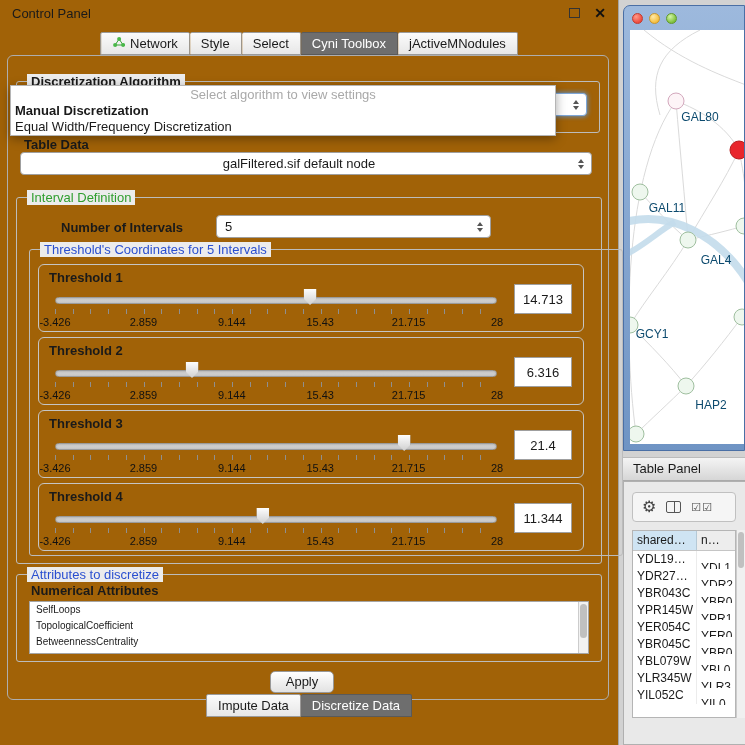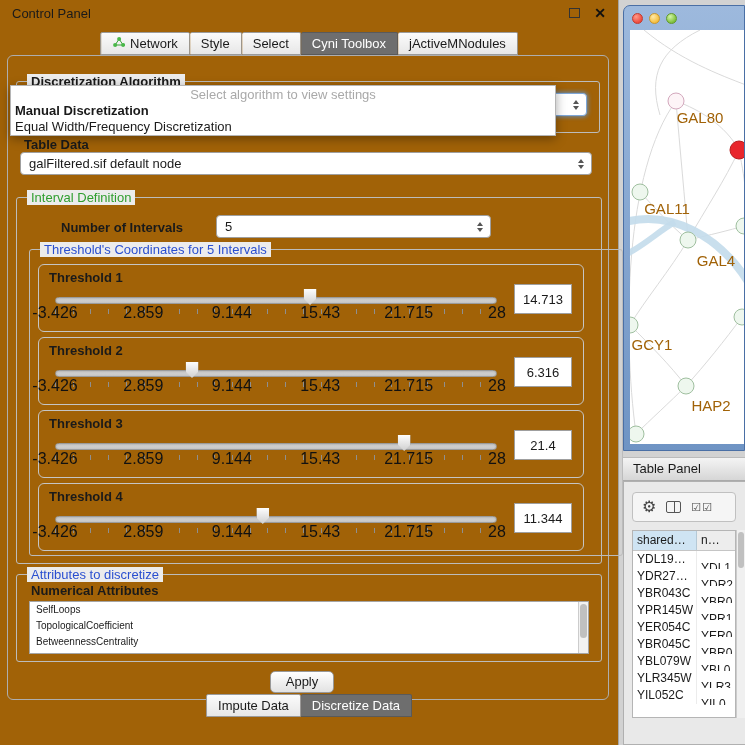--- a/index.html
+++ b/index.html
@@ -67,22 +67,22 @@
   .slider { position:absolute; left:16px; right:86px; top:24px; height:40px; }
   .track { position:absolute; left:0; right:0; top:8px; height:7px;
            background:linear-gradient(#d7d7d7,#c6c6c6); border:1px solid #9b9b9b;
            border-radius:4px; box-shadow:inset 0 1px 2px rgba(0,0,0,.15); }
   .thumb { position:absolute; top:0; width:13px; height:16px; transform:translateX(-50%);
            background:linear-gradient(#fdfdfd,#cfcfcf);
            clip-path:polygon(0 0,100% 0,100% 60%,50% 100%,0 60%);
            filter:drop-shadow(0 0 1px rgba(0,0,0,.6)); cursor:pointer; }
   .ticks { position:absolute; left:0; right:0; top:20px; height:5px;
            background:repeating-linear-gradient(90deg,#8f8f8f 0 1px,transparent 1px 17.7px); }
-  .scale { position:absolute; left:0; right:0; top:15px; height:12px;
-           font-size:16px; color:#111; }
+  .scale { position:absolute; left:0; right:0; top:27px; height:12px;
+           font-size:11px; color:#111; }
   .scale span { position:absolute; transform:translateX(-50%); }
 
   .attr-list { position:absolute; left:12px; right:12px; top:26px; bottom:7px;
                background:#fff; border:1px solid #a5a5a5; overflow:hidden; }
   .attr-item { height:16px; line-height:16px; padding-left:6px; font-size:10px; }
   .vscroll { position:absolute; right:0; top:0; bottom:0; width:10px;
              background:#f2f2f2; border-left:1px solid #ccc; }
   .vthumb { position:absolute; left:1px; right:1px; background:#c0c0c0; border-radius:4px; }
 
   .apply-btn { position:absolute; left:270px; top:671px; width:64px; height:22px;
@@ -99,21 +99,21 @@
   .light.yellow { background:radial-gradient(circle at 35% 30%,#ffe9a8,#f5bf3f 70%); border:1px solid #c8962e; }
   .light.green  { background:radial-gradient(circle at 35% 30%,#d2f5a8,#7fc13d 70%); border:1px solid #61982c; }
   .net-canvas { position:absolute; left:6px; right:0; top:24px; bottom:6px;
                 background:#fff; overflow:hidden; }
   .net-canvas svg { position:absolute; left:0; top:0; }
   .node { position:absolute; width:17px; height:17px; border-radius:50%;
           background:#eef7ee; border:1px solid #9fbf9f;
           transform:translate(-50%,-50%); cursor:pointer; }
   .node.pink { background:#fdf4f7; border-color:#d3a8bd; }
   .node.red  { width:19px; height:19px; background:#e8262c; border-color:#b51f1f; }
-  .node-label { position:absolute; font-size:15px; color:#a16207; white-space:nowrap;
+  .node-label { position:absolute; font-size:12px; color:#0c4a6e; white-space:nowrap;
                 transform:translate(-50%,-50%); }
 
   
   .tp-bar { position:absolute; left:623px; top:457px; width:122px; height:24px;
             background:linear-gradient(#f4f4f4,#d6d6d6); border-top:1px solid #bbb;
             border-bottom:1px solid #aaa; line-height:22px; padding-left:10px; }
   .tp-panel { position:absolute; left:623px; top:481px; width:122px; height:264px;
               background:#e9e9e9; border:1px solid #b0b0b0; border-right:none; }
   .tp-toolbar { position:absolute; top:10px; left:8px; right:9px; height:30px;
                 background:#f5f5f5; border:1px solid #c0c0c0; border-radius:4px;
@@ -188,21 +188,21 @@
     </div>
   </div>
 
   <div class="popup">
     <div class="popup-prompt">Select algorithm to view settings</div>
     <div class="popup-item bold">Manual Discretization</div>
     <div class="popup-item">Equal Width/Frequency Discretization</div>
   </div>
 
   <div class="static-label bold" style="left:24px; top:137px;">Table Data</div>
-  <div class="combo" style="left:20px; right:26px; top:152px;">
+  <div class="combo" style="left:20px; right:26px; top:152px;text-align:center;">
     <span>galFiltered.sif default node</span>
     <span class="updown">
       <span class="tri-up"></span>
         <span class="tri-down"></span>
     </span>
   </div>
 
   <div class="groupbox" style="left:16px; top:197px; width:586px; height:367px;">
     <span class="group-label label-green">Interval Definition</span>
 
@@ -352,21 +352,21 @@
     <div class="node" style="left:58px; top:210px;"></div>
     <div class="node" style="left:114px; top:196px;"></div>
     <div class="node" style="left:0px; top:295px;"></div>
     <div class="node" style="left:112px; top:287px;"></div>
     <div class="node" style="left:56px; top:356px;"></div>
     <div class="node" style="left:6px; top:404px;"></div>
 
     <span class="node-label" style="left:70px; top:87px;">GAL80</span>
     <span class="node-label" style="left:37px; top:178px;">GAL11</span>
     <span class="node-label" style="left:86px; top:230px;">GAL4</span>
-    <span class="node-label" style="left:22px; top:314px;">GCY1</span>
+    <span class="node-label" style="left:22px; top:304px;">GCY1</span>
     <span class="node-label" style="left:81px; top:375px;">HAP2</span>
   </div>
 </div>
 
 <div class="tp-bar">Table Panel</div>
 
 <div class="tp-panel">
   <div class="tp-toolbar">
     <span class="gear">⚙</span>
     <span class="col-icon"></span>

